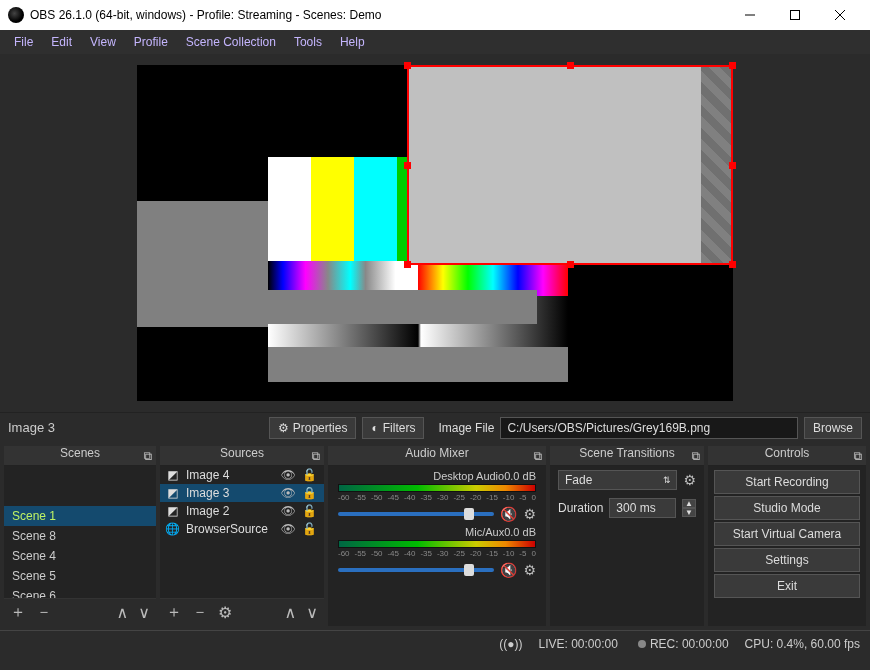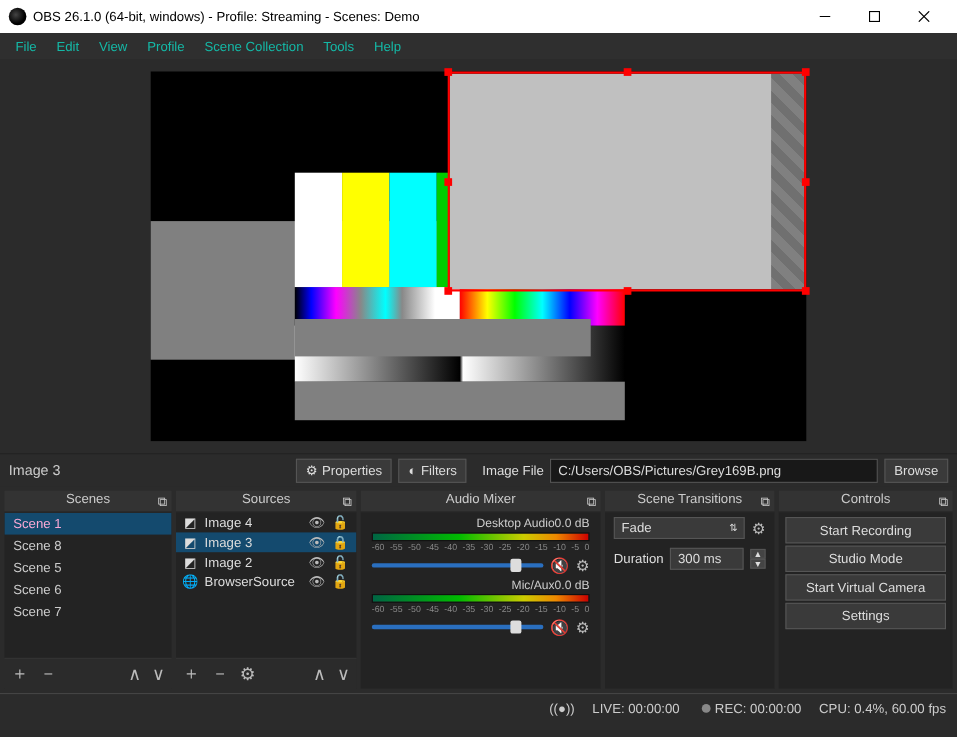--- a/index.html
+++ b/index.html
@@ -7,21 +7,21 @@
 
 
 .titlebar { background: #fff; height: 30px; display: flex; align-items: center; padding: 0 8px; color: #000; font-size: 12px; }
 .titlebar .icon { width: 16px; height: 16px; margin-right: 6px; background: radial-gradient(circle at 40% 40%, #444 0%, #000 60%); border-radius: 50%; }
 .titlebar .title { flex: 1; }
 .titlebar .winbtn { width: 45px; height: 30px; display: flex; align-items: center; justify-content: center; font-size: 14px; cursor: default; }
 .titlebar .winbtn svg { width: 10px; height: 10px; }
 
 
 .menubar { background: #2f2f2f; height: 24px; display: flex; align-items: center; padding: 0 6px; gap: 2px; }
-.menubar .item { padding: 3px 8px; color: #14b8a6; font-size: 12px; }
+.menubar .item { padding: 3px 8px; color: #c4b5fd; font-size: 12px; }
 
 
 .preview-wrap { background: #2b2b2b; height: 358px; display: flex; justify-content: center; align-items: center; }
 .canvas { width: 596px; height: 336px; background: #000; position: relative; overflow: visible; }
 .src-grey-a { position:absolute; left:0; top:136px; width:398px; height:126px; background:#808080; }
 .src-bars { position:absolute; left:131px; top:92px; width:300px; height:225px; }
 .bars-row { height:104px; display:flex; }
 .bars-row div { flex:1; }
 .grad-row { height:35px; }
 .grad1 { background: linear-gradient(90deg,#000,#00f 10%,#f0f 25%,#888 40%,#0ff 55%,#888 65%,#fff 85%,#fff); }
@@ -47,21 +47,21 @@
 .docks { display:flex; height:188px; gap:4px; padding:4px; background:#2b2b2b;}
 .dock { background:#2b2b2b; display:flex; flex-direction:column; }
 .dock-head { background:#333; height:20px; display:flex; justify-content:center; position:relative; font-size:12px; color:#ccc; border-bottom:1px solid #222;}
 .dock-head .pop { position:absolute; right:4px; top:3px; }
 .dock-body { flex:1; background:#232323; overflow:hidden; }
 .dock-foot { height:28px; background:#2b2b2b; display:flex; align-items:center; padding:0 6px; gap:10px; border-top:1px solid #333;}
 .dock-foot .ico { font-size:16px; color:#bbb; }
 
 
 .scenes-list .row { padding:3px 8px; font-size:12px; color:#ccc; }
-.scenes-list .row.active { background:#144a6e; color:#f9a8d4; }
+.scenes-list .row.active { background:#144a6e; color:#bef264;margin-top:40px; }
 
 
 .src-row { display:flex; align-items:center; padding:2px 6px; gap:6px; font-size:12px;}
 .src-row.active { background:#144a6e; }
 .src-ico { width:14px; height:14px; display:flex; align-items:center; justify-content:center;}
 .src-row .name { flex:1; }
 .eye,.lock { width:16px; text-align:center; color:#bbb; }
 .lock.unlocked { color:#777; }
 
 
@@ -179,20 +179,21 @@
 <div class="docks">
 
   <div class="dock" style="width:152px">
     <div class="dock-head">
       <span>Scenes</span>
       <span class="pop">⧉</span>
     </div>
     <div class="dock-body scenes-list" id="scenes-list">
         <div class="row active">Scene 1</div>
         <div class="row">Scene 8</div>
+        <div class="row">Scene 4</div>
         <div class="row">Scene 5</div>
         <div class="row">Scene 6</div>
         <div class="row">Scene 7</div>
       </div>
     <div class="dock-foot">
       <span class="ico">＋</span>
       <span class="ico">－</span>
       <span style="flex:1"></span>
       <span class="ico">∧</span>
       <span class="ico">∨</span>
@@ -336,20 +337,21 @@
   <div class="dock" style="flex:1">
     <div class="dock-head">
       <span>Controls</span>
       <span class="pop">⧉</span>
     </div>
     <div class="dock-body" id="controls-body" style="padding:2px 6px">
         <div class="ctrl-btn">Start Recording</div>
         <div class="ctrl-btn">Studio Mode</div>
         <div class="ctrl-btn">Start Virtual Camera</div>
         <div class="ctrl-btn">Settings</div>
+        <div class="ctrl-btn">Exit</div>
       </div>
   </div>
 
 </div>
 
 <div class="statusbar">
   <span>((●))</span>
   <span>LIVE: 00:00:00</span>
   <span><span class="dot"></span><span>REC: 00:00:00</span></span>
   <span>CPU: 0.4%, 60.00 fps</span>

